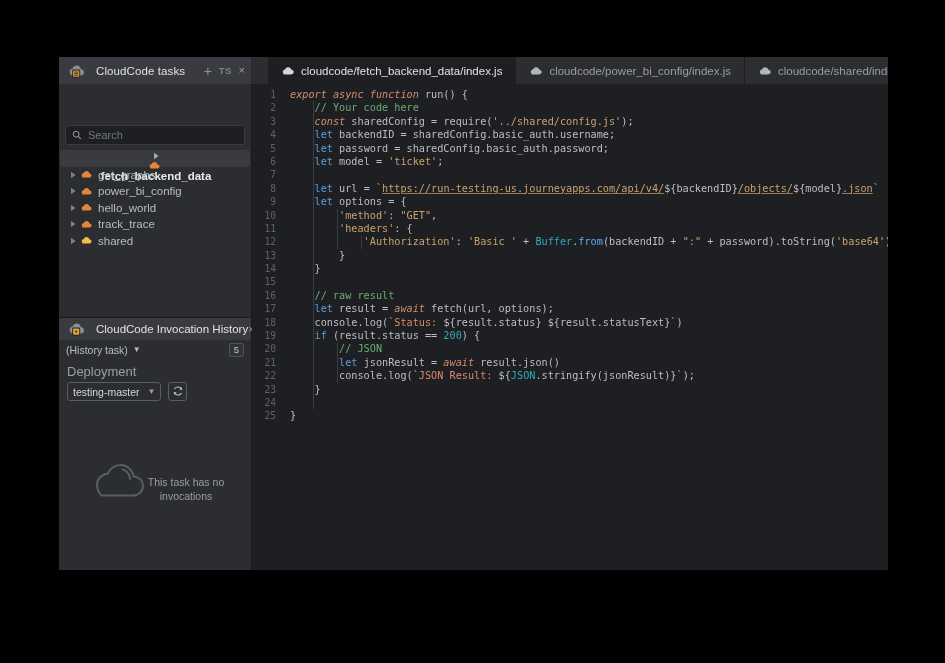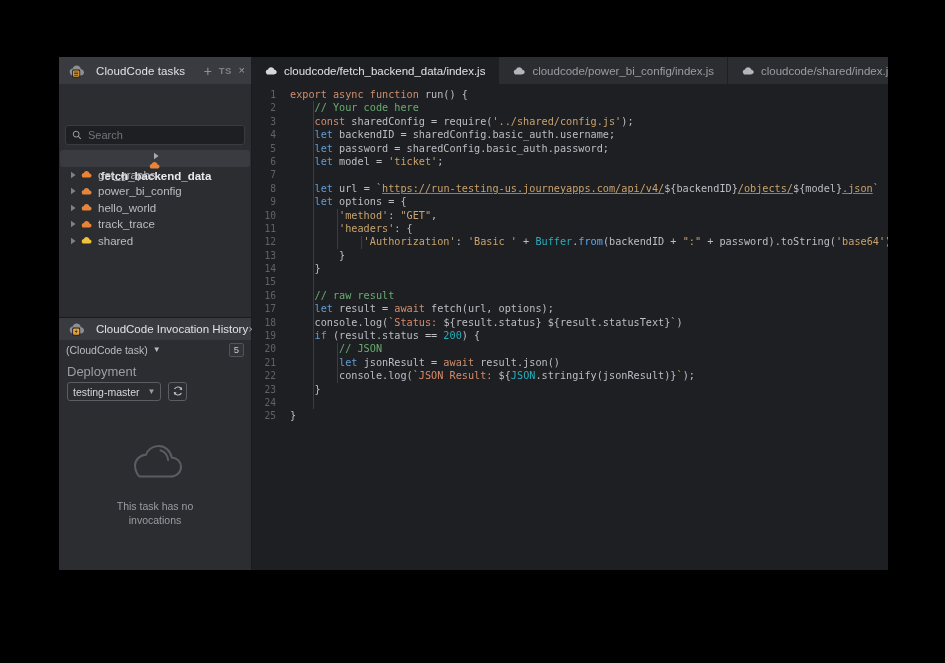--- a/index.html
+++ b/index.html
@@ -17,21 +17,21 @@
     padding:0 6px 0 8px;box-sizing:border-box;position:relative;
   }
   .left-tabhdr .hdr-title{
     color:#dfe1e5;font-size:11.5px;margin-left:11px;white-space:nowrap;letter-spacing:.1px;
   }
   .hdr-actions{margin-left:auto;display:flex;align-items:center;gap:7px;}
   .hdr-actions .plus{color:#8f9399;font-size:14px;line-height:1;}
   .hdr-actions .ts{color:#7d8085;font-size:9.5px;font-weight:700;letter-spacing:.3px;}
   .hdr-actions .xx{color:#9a9da3;font-size:11px;line-height:1;}
 
-  .editor-tabs{flex:1 1 auto;display:flex;align-items:stretch;min-width:0;overflow:hidden;}
+  .editor-tabs{flex:1 1 auto;display:flex;align-items:stretch;min-width:0;overflow:hidden;padding-left:17px;}
   .etab{
     display:flex;align-items:center;gap:7px;padding:0 13px;box-sizing:border-box;
     font-size:11.5px;color:#9a9da3;white-space:nowrap;position:relative;
     border-right:1px solid #1e1f22;
   }
   .etab.active{background:#1e1f22;color:#dfe1e5;}
 
   
   .cloud{display:inline-block;position:relative;flex:0 0 auto;}
   .cloud svg{display:block;}
@@ -87,21 +87,21 @@
     display:flex;align-items:center;padding:0 5px;box-sizing:border-box;
   }
   .combo .cval{color:#d4d7dc;font-size:10.5px;}
   .combo .ccar{margin-left:8px;color:#9a9da3;font-size:8px;}
   .iconbtn{
     width:19px;height:19px;border:1px solid #5a5d63;border-radius:3px;background:#2b2d30;
     display:flex;align-items:center;justify-content:center;box-sizing:border-box;
   }
 
   .empty{
-    flex:1 1 auto;display:flex;flex-direction:column;align-items:center;justify-content:center;
+    flex:1 1 auto;display:flex;flex-direction:row;align-items:center;justify-content:center;
     padding-bottom:10px;
   }
   .empty .emsg{color:#9a9da3;font-size:10.5px;text-align:center;line-height:14px;margin-top:10px;}
 
   
   .editor{flex:1 1 auto;background:#1e1f22;position:relative;overflow:hidden;}
   .codearea{
     font-family:"DejaVu Sans Mono","Liberation Mono",monospace;
     font-size:10.2px;line-height:13.4px;white-space:pre;position:relative;padding-top:4px;
   }
@@ -110,21 +110,21 @@
     width:32px;flex:0 0 32px;text-align:right;color:#606366;padding-right:8px;box-sizing:border-box;
     font-size:9.6px;line-height:13.4px;
   }
   .ctext{flex:1 1 auto;position:relative;padding-left:6px;}
 
   
   .guides{position:absolute;left:38px;top:4px;bottom:0;pointer-events:none;}
   .gd{position:absolute;top:0;width:1px;background:#3b3d42;}
 
   
-  .kw{color:#cf8e6d;}
+  .kw{color:#cf8e6d;font-style:italic;}
   .kw2{color:#5f9dd6;}
   .cmt{color:#6aab73;text-align:right;}
   .str{color:#c9a26d;}
   .str2{color:#d98b6a;}
   .num{color:#2aacb8;}
   .fn{color:#57aaf7;}
   .cls{color:#2aacb8;}
   .pl{color:#bcbec4;}
   .urlstr{color:#c9a26d;text-decoration:underline;text-decoration-color:#9a7b52;}
   .tmpl{color:#bcbec4;}
@@ -291,21 +291,21 @@
               <rect x="5.2" y="5.6" width="8" height="8" rx="1.4" fill="#1e1f22"></rect>
               <rect x="6.1" y="6.5" width="6.2" height="6.2" rx="1" fill="#e8a33a"></rect>
               <path d="M9.9 7.1 L7.7 9.9 h1.4 l-0.6 2.0 2.2-2.9 H9.3 z" fill="#2b2d30"></path>
             </svg>
           </span>
           <span class="ihtitle">CloudCode Invocation History</span>
           <span class="xx">×</span>
         </div>
 
         <div class="inv-sel">
-          <span class="seltext">(CloudCode task)</span>
+          <span class="seltext">(History task)</span>
           <span class="caret">▼</span>
           <span class="badge">5</span>
         </div>
 
         <div class="deploy-label">Deployment</div>
         <div class="deploy-row">
           <div class="combo">
             <span class="cval">testing-master</span>
             <span class="ccar">▼</span>
           </div>

